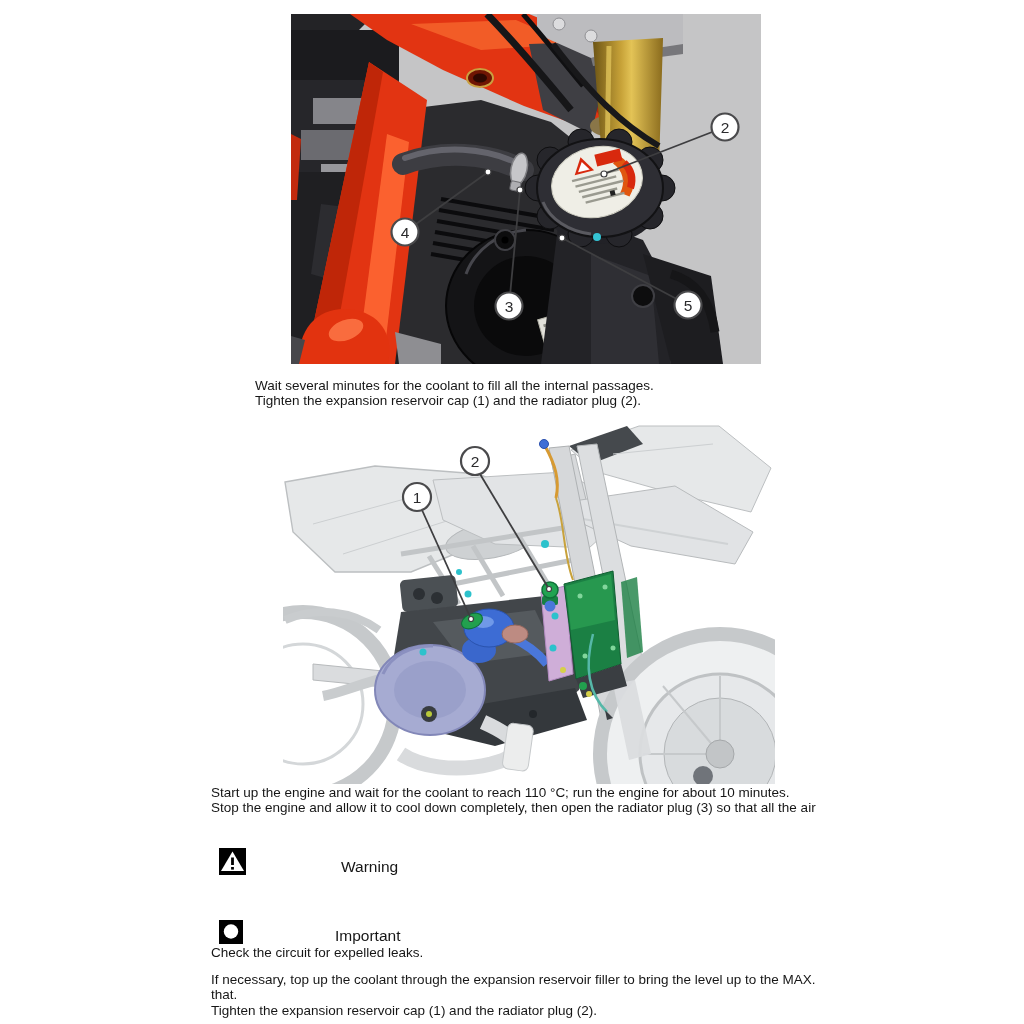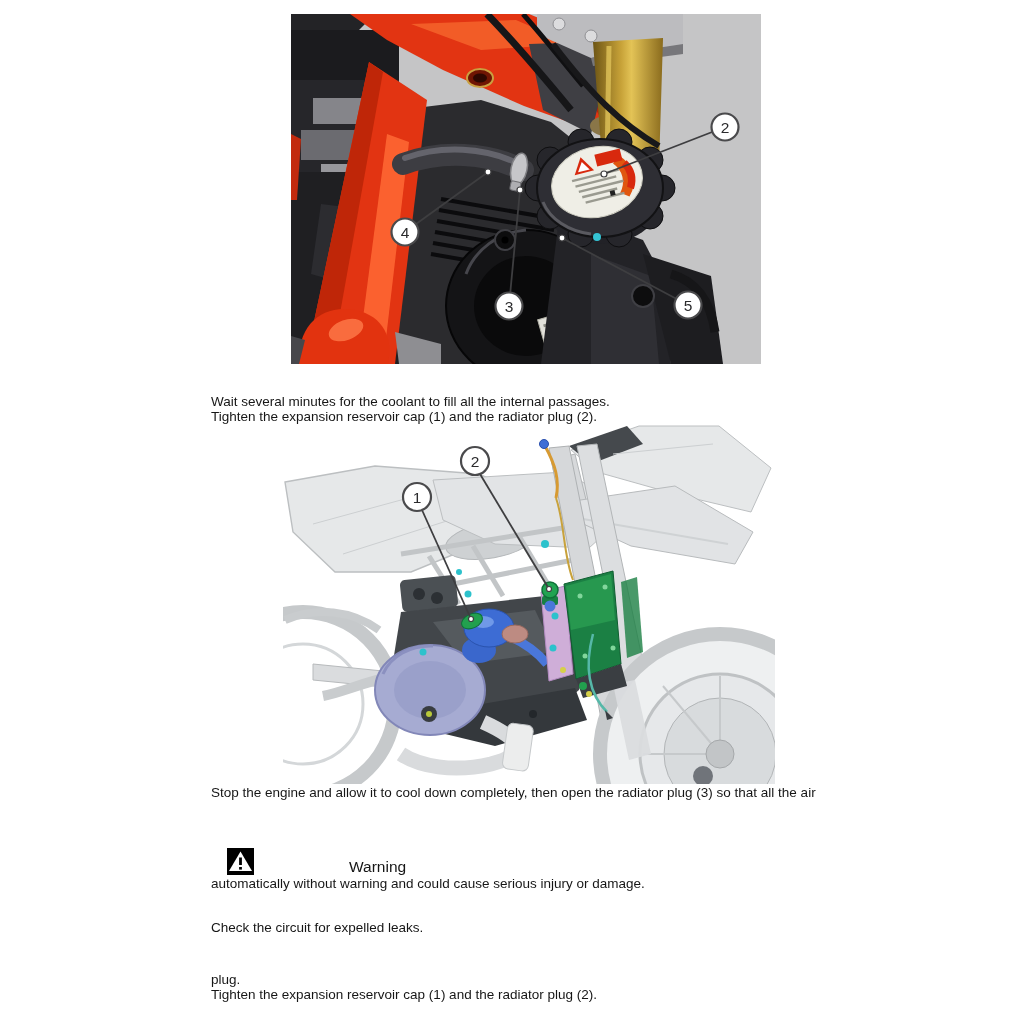--- a/index.html
+++ b/index.html
@@ -2,21 +2,21 @@
 <html><head>
 <meta charset="utf-8">
 <style>
   html,body{margin:0;padding:0;background:#ffffff;}
   .page{position:relative;width:1024px;height:1024px;background:#ffffff;overflow:hidden;
         font-family:"Liberation Sans", sans-serif;color:#161616;}
   .figure{position:absolute;}
   .para{position:absolute;left:211px;font-size:13.5px;line-height:15.3px;white-space:nowrap;color:#161616;}
   .para .line{height:15.3px;}
   .notice{position:absolute;left:211px;font-size:13.5px;line-height:15.3px;white-space:nowrap;color:#161616;}
-  .notice-head{display:flex;align-items:flex-end;margin:0 0 1px 16px;gap:45px;}
+  .notice-head{display:flex;align-items:flex-end;margin:0 0 1px 8px;gap:45px;}
   .notice-title{font-size:15.5px;line-height:1.05;}
   .gap-sm{width:5px;display:inline-block;}
   .gap-xs{width:2px;display:inline-block;}
   svg text{font-family:"Liberation Sans", sans-serif;}
 </style>
 </head>
 <body>
 
 <div class="page">
 
@@ -164,21 +164,21 @@
         <circle cx="218" cy="292" r="13.5" fill="#fff" stroke-width="2.2" stroke="#4a4a4c"></circle>
         <text x="218" y="297.5" font-size="15.5" text-anchor="middle" fill="#2b2b2d">3</text>
       </g>
       <g>
         <circle cx="397" cy="291" r="13.5" fill="#fff" stroke-width="2.2" stroke="#4a4a4c"></circle>
         <text x="397" y="296.5" font-size="15.5" text-anchor="middle" fill="#2b2b2d">5</text>
       </g>
     </svg>
   </div>
 
-  <div class="para" style="top:394px;">
+  <div class="para" style="top:378px;margin-left:44px;">
     <div class="line">Wait several minutes for the coolant to fill all the internal passages.</div>
     <div class="line">Tighten the expansion reservoir cap (1) and the radiator plug (2).</div>
   </div>
 
   <div class="figure" style="left:283px;top:424px;width:492px;height:360px;">
     <svg width="492" height="360" viewBox="0 0 492 360">
 
       <circle cx="20" cy="280" r="92" fill="none" stroke="#c6c9cb" stroke-width="14"></circle>
       <circle cx="20" cy="280" r="60" fill="none" stroke="#d4d7d9" stroke-width="3"></circle>
       <path d="M2,196 A 95,95 0 0 1 96,206" stroke="#c9ccce" stroke-width="8" fill="none"></path>
@@ -298,41 +298,52 @@
         <text x="134" y="78.5" font-size="15.5" text-anchor="middle" fill="#2b2b2d">1</text>
       </g>
       <g>
         <circle cx="192" cy="37" r="14" fill="#fff" stroke-width="2.2" stroke="#4a4a4c"></circle>
         <text x="192" y="42.5" font-size="15.5" text-anchor="middle" fill="#2b2b2d">2</text>
       </g>
     </svg>
   </div>
 
   <div class="para" style="top:785px;">
+    <div class="line">Start up the engine and wait for the coolant to reach 110 °C; run the engine for about 10 minutes.</div>
     <div class="line">Stop the engine and allow it to cool down completely, then open the radiator plug (3) so that all the air</div>
   </div>
 
   <div class="notice" style="top:848px;">
     <div class="notice-head">
       <span style="display:inline-block;width:27px;height:27px;">
         <svg width="27" height="27" viewBox="0 0 27 27">
           <rect x="0" y="0" width="27" height="27" fill="#000"></rect>
           <polygon points="13.5,3.5 25,23 2,23" fill="#fff"></polygon>
           <rect x="12.1" y="9.5" width="2.8" height="7.5" fill="#000"></rect>
           <rect x="12.1" y="19" width="2.8" height="2.6" fill="#000"></rect>
         </svg>
       </span>
       <span class="gap-sm"></span>
       <span class="notice-title">Warning</span>
     </div>
-    <div class="line">automatically without warning and could cause serious injury or damage.</div>
   </div>
 
   <div class="notice" style="top:920px;">
+    <div class="notice-head">
+      <span style="display:inline-block;width:24px;height:24px;">
+        <svg width="24" height="24" viewBox="0 0 24 24">
+          <rect x="0" y="0" width="24" height="24" fill="#000"></rect>
+          <circle cx="12" cy="11.5" r="7.2" fill="#fff"></circle>
+        </svg>
+      </span>
+      <span class="gap-xs"></span>
+      <span class="notice-title">Important</span>
+    </div>
     <div class="line">Check the circuit for expelled leaks.</div>
   </div>
 
   <div class="para" style="top:972px;">
-    <div class="line">plug.</div>
+    <div class="line">If necessary, top up the coolant through the expansion reservoir filler to bring the level up to the MAX.</div>
+    <div class="line">that.</div>
     <div class="line">Tighten the expansion reservoir cap (1) and the radiator plug (2).</div>
   </div>
 
 </div>
 
 </body></html>

